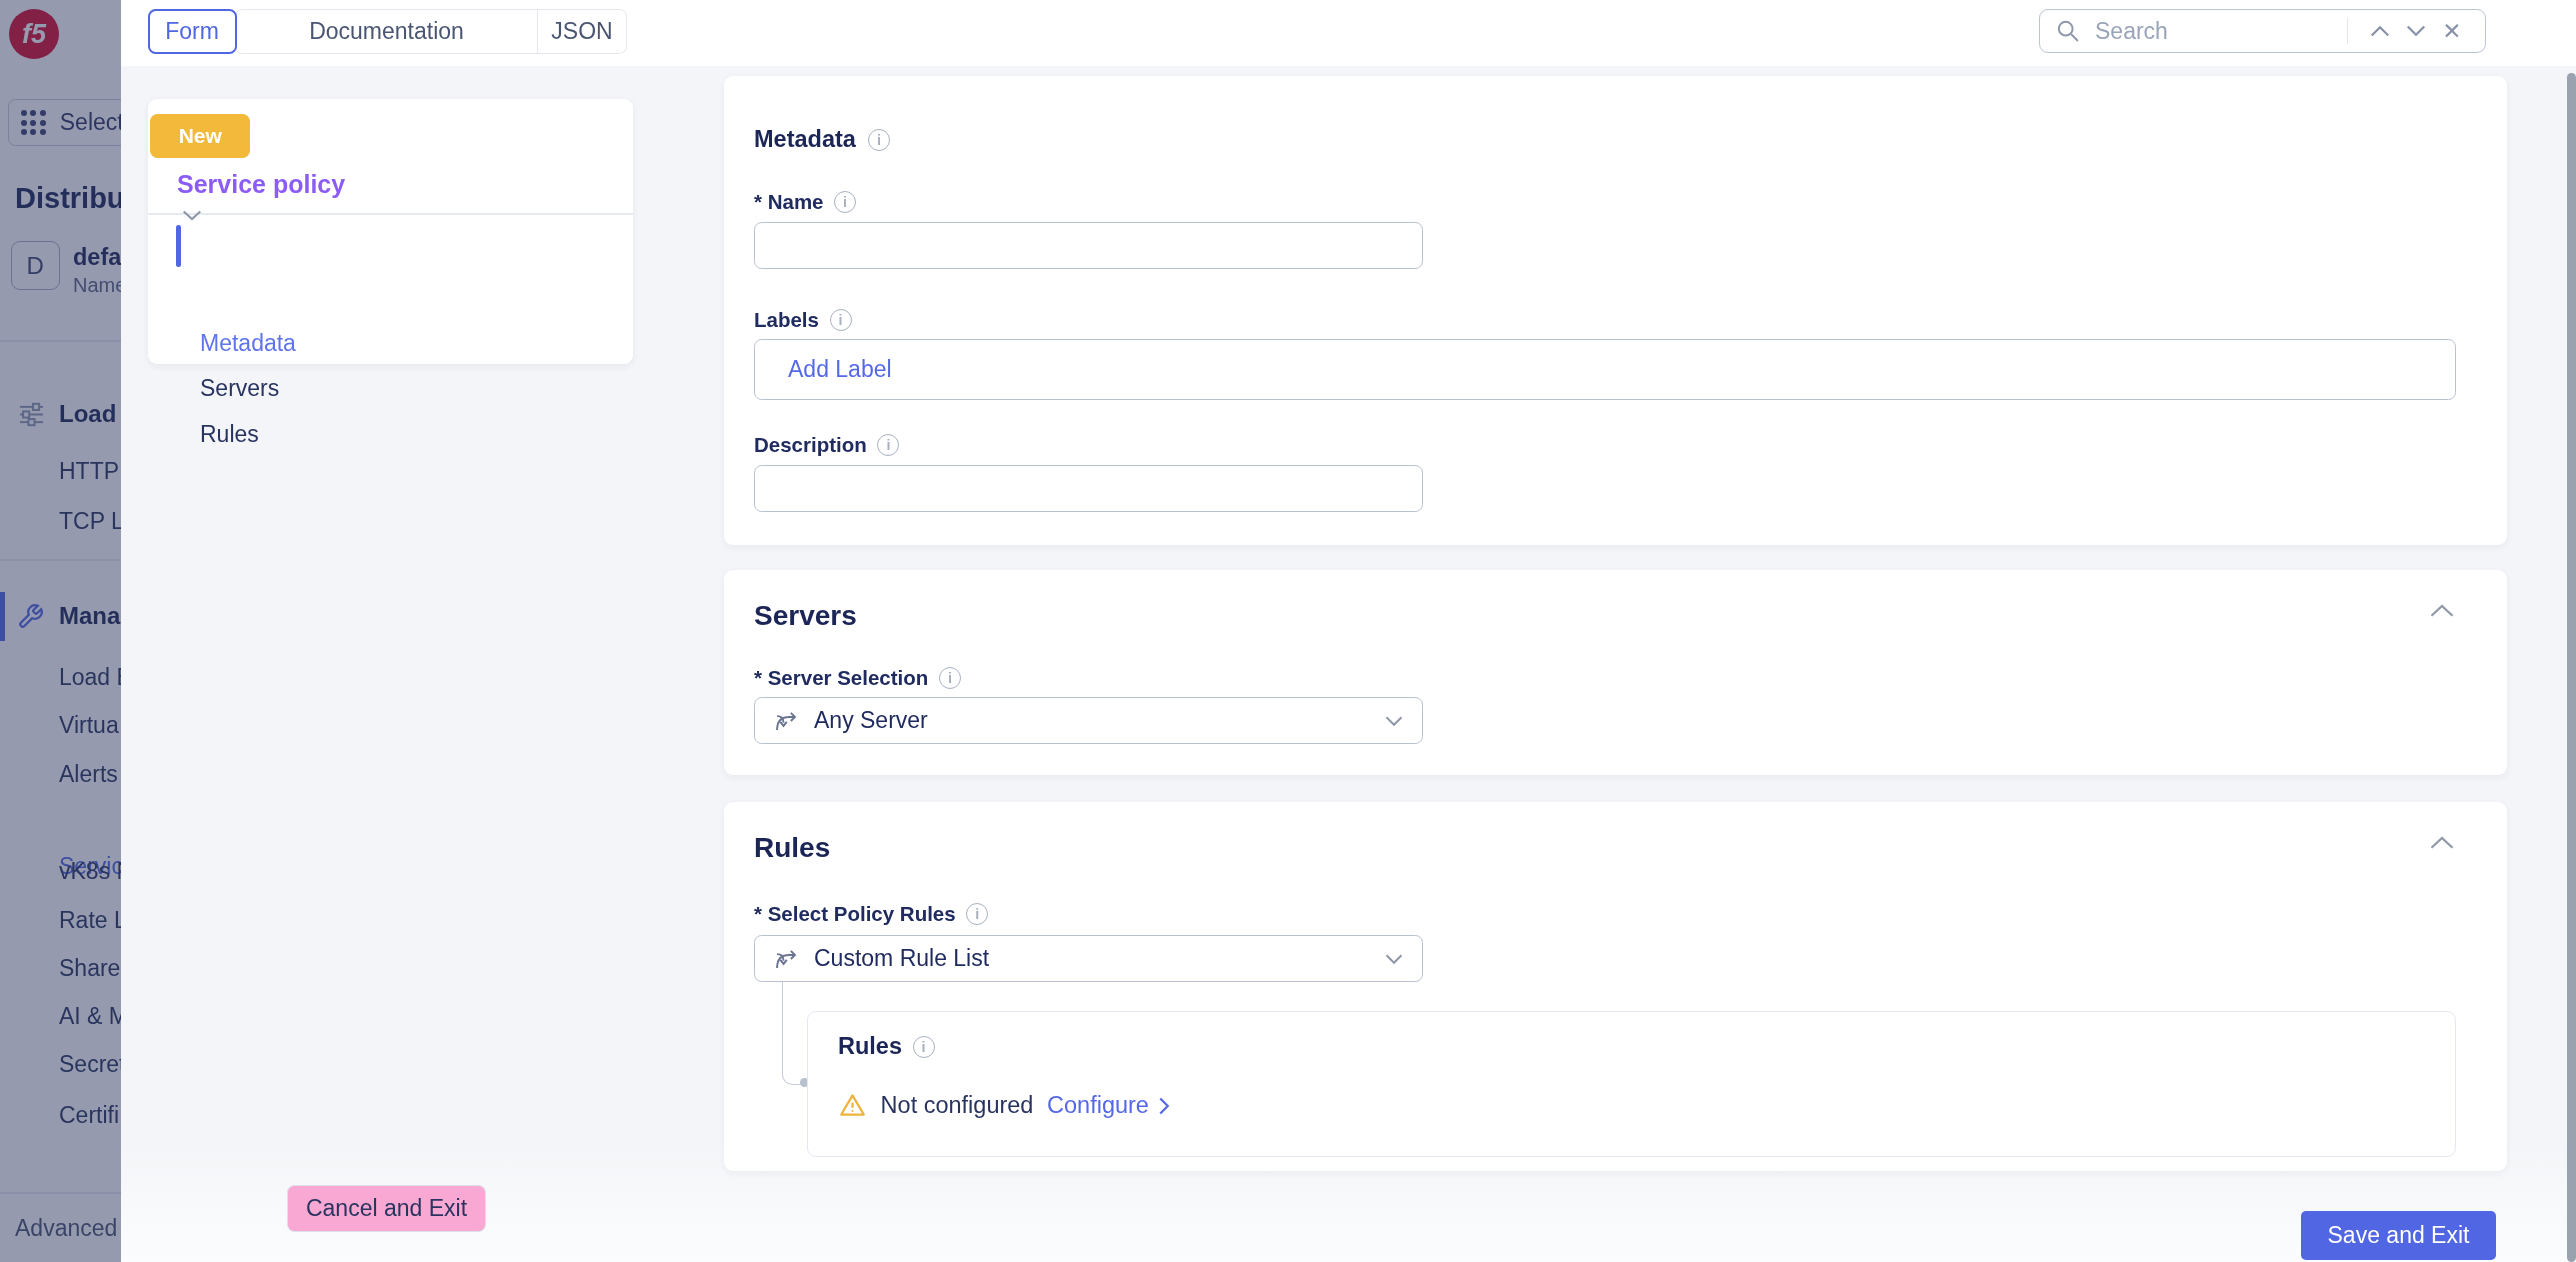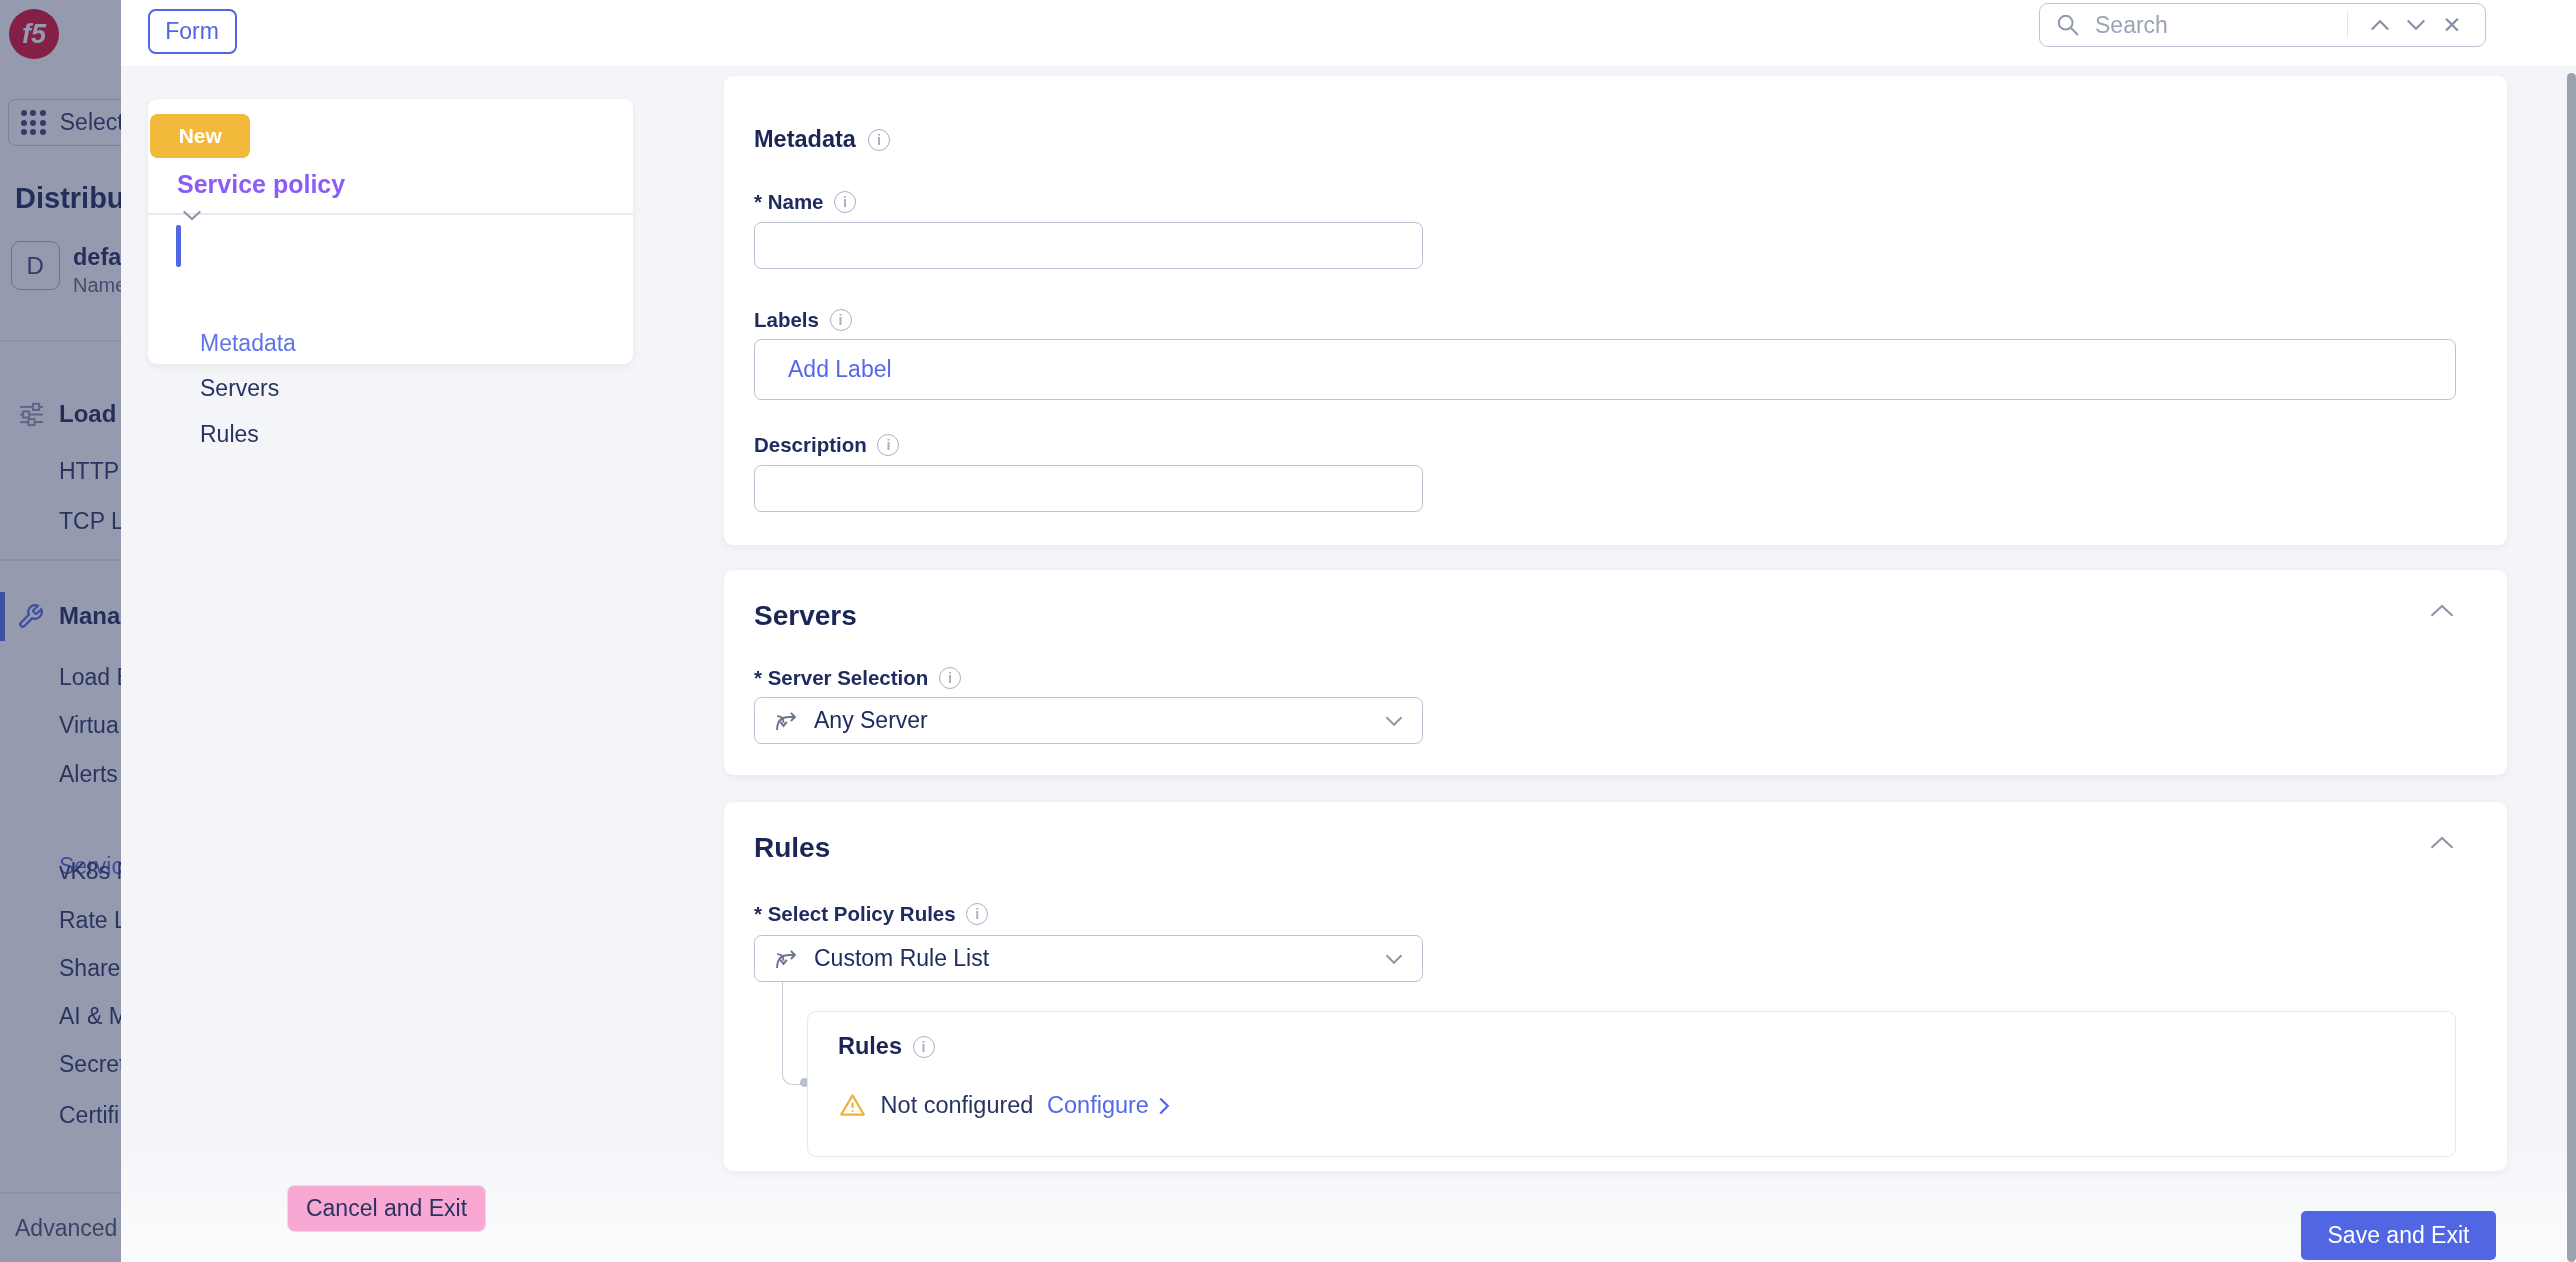--- a/index.html
+++ b/index.html
@@ -7,21 +7,21 @@
        background:#f3f5f8;font-family:"Liberation Sans",sans-serif;color:#202b60;}
 
   
   .header{position:absolute;left:121px;top:0;width:2455px;height:66px;background:#fff;z-index:2;}
   .tabs{position:absolute;left:26.5px;top:9px;height:45px;display:flex;align-items:stretch;}
   .tab{display:flex;align-items:center;justify-content:center;font-size:23px;background:#fff;box-sizing:border-box;}
   .tab-form{width:89px;border:2.3px solid #5066e3;border-radius:7.6px;color:#5066e3;z-index:2;}
   .tab-group{display:flex;border:1.5px solid #e3e6ed;border-radius:7.6px;margin-left:-1.5px;}
   .tab-doc{width:302px;color:#4a5572;border-right:1.5px solid #e3e6ed;border-radius:7.6px 0 0 7.6px;}
   .tab-json{width:88px;color:#4a5572;border-radius:0 7.6px 7.6px 0;}
-  .search{position:absolute;left:1918px;top:3px;width:447px;height:44px;border:1.5px solid #bcc3d2;
+  .search{position:absolute;left:1918px;top:9px;width:447px;height:44px;border:1.5px solid #bcc3d2;
           border-radius:9px;display:flex;align-items:center;box-sizing:border-box;padding:0 15px;background:#fff;}
   .search input{border:none;outline:none;font-size:23px;flex:1;min-width:0;margin-left:12px;
                 color:#202b60;font-family:"Liberation Sans",sans-serif;background:transparent;}
   .search input::placeholder{color:#9aa4b8;}
   .search .vdiv{width:1.5px;height:26px;background:#e2e6ee;margin:0 13.6px;}
   .sbtn{width:36px;height:33px;display:flex;align-items:center;justify-content:center;color:#8791a8;cursor:pointer;}
   .close-x{font-size:23px;line-height:1;}
   .close-x::after{content:"\2715";}
 
   
@@ -107,20 +107,24 @@
   svg{display:block;}
 </style>
 </head>
 <body>
 
 <div id="app">
 
   <div class="header">
     <div class="tabs">
       <div class="tab tab-form">Form</div>
+      <div class="tab-group">
+        <div class="tab tab-doc">Documentation</div>
+        <div class="tab tab-json">JSON</div>
+      </div>
     </div>
     <div class="search">
       <span>
         <svg width="26" height="26" viewBox="0 0 34 34" fill="none" stroke="#8f98ab" stroke-width="2.6">
           <circle cx="14" cy="14" r="9"></circle>
             <line x1="21" y1="21" x2="30" y2="30"></line>
         </svg>
       </span>
       <input placeholder="Search" style="">
       <span class="vdiv"></span>

